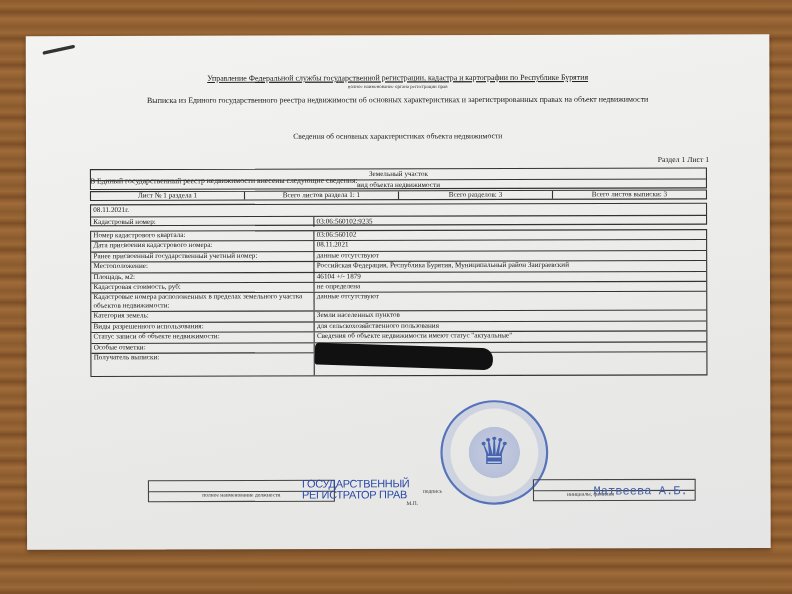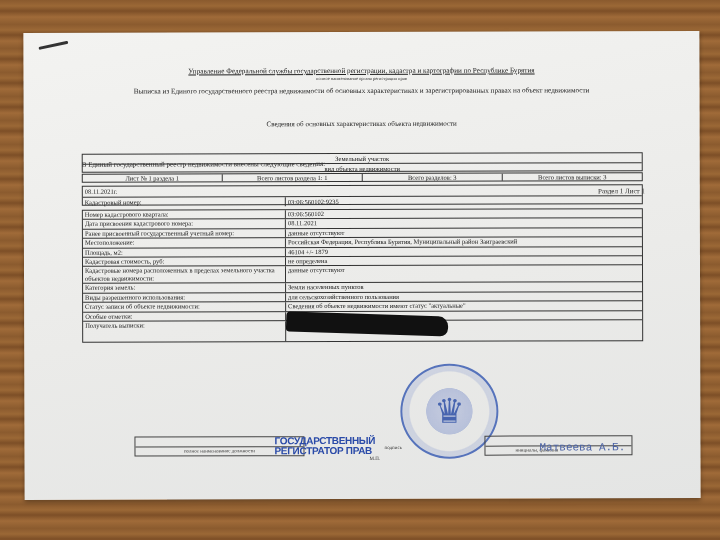--- a/index.html
+++ b/index.html
@@ -13,21 +13,21 @@
       background: linear-gradient(170deg, #f3f3f1 0%, #ebebe9 55%, #e4e5e4 100%);
       box-shadow: 0 2px 4px rgba(0,0,0,0.35);
       transform: rotate(-0.15deg);
     }
     .pen-mark { position:absolute; left:15px; top:11px; width:30px; height:3px; background:#333; transform:rotate(-12deg); border-radius:2px; }
     .org { position:absolute; left:0; width:100%; text-align:center; top:35px; font-size:7.2px; color:#222; text-decoration:underline; }
     .org-caption { position:absolute; left:0; width:100%; text-align:center; top:44px; font-size:4.5px; color:#333; }
     .title { position:absolute; left:0; width:100%; text-align:center; top:55px; font-size:7.2px; color:#222; }
     .section-title { position:absolute; left:0; width:100%; text-align:center; top:88px; font-size:7px; color:#222; }
     .intro { position:absolute; left:58px; top:100px; font-size:7px; color:#222;margin-top:28px; }
-    .sheet-ref { position:absolute; right:55px; top:110px; font-size:7px; color:#222;margin-top:46px; }
+    .sheet-ref { position:absolute; right:55px; top:110px; font-size:7px; color:#222; }
     .box { position:absolute; border:1px solid #333; box-sizing:border-box; font-size:6.5px; color:#222; }
     .head-box { left:58px; top:121px; width:561px; height:19px; }
     .head-box div { height:9px; line-height:9px; text-align:center; }
     .head-box div + div { border-top:1px solid #333; }
     .sheet-row { left:58px; top:141px; width:561px; height:9px; display:flex; }
     .sheet-row div { flex:1; text-align:center; line-height:8px; border-right:1px solid #333; }
     .sheet-row div:last-child { border-right:none; }
     .date-box { left:58px; top:153px; width:561px; height:20px; }
     .date-box .r { height:9.5px; line-height:9px; padding-left:2px; }
     .date-box .r + .r { border-top:1px solid #333; display:flex; padding-left:0; }
@@ -41,21 +41,21 @@
     .redact { position:absolute; left:262px; top:282px; width:162px; height:20px; background:#111; border-radius:4px 10px 8px 3px; transform:rotate(2deg); }
     .stamp { position:absolute; left:376px; top:332px; width:98px; height:95px; border-radius:50%; border:2px solid #3d5fb4; box-sizing:border-box; background: radial-gradient(circle, rgba(70,100,190,0.25) 0%, rgba(70,100,190,0.35) 35%, rgba(255,255,255,0) 36%, rgba(255,255,255,0) 60%, rgba(70,100,190,0.2) 62%, rgba(70,100,190,0.1) 100%); opacity:0.85; }
     .eagle { position:absolute; left:30px; top:24px; width:34px; height:42px; color:#2c4ea6; font-size:34px; line-height:42px; text-align:center; font-family:"DejaVu Sans", sans-serif; }
     .sig-box { position:absolute; top:404px; height:20px; border:1px solid #444; box-sizing:border-box; }
     .sig-left { left:110px; width:170px; }
     .sig-left .line { position:absolute; left:0; right:0; top:9px; border-top:1px solid #444; }
     .sig-left .cap { position:absolute; left:0; right:0; top:11px; text-align:center; font-size:5px; color:#333; }
     .sig-right { left:460px; width:148px; }
     .sig-right .line { position:absolute; left:0; right:0; top:9px; border-top:1px solid #444; }
     .sig-right .cap { position:absolute; left:30px; top:11px; font-size:5px; color:#333; }
-    .registrar { position:absolute; left:250px; top:404px; font-family:"Liberation Sans", sans-serif; font-size:10px; line-height:10px; color:#2a4aa8; font-weight:bold; letter-spacing:-0.3px; }
+    .registrar { position:absolute; left:250px; top:404px; font-family:"Liberation Sans", sans-serif; font-size:10px; line-height:10px; color:#2a4aa8; font-weight:normal; letter-spacing:-0.3px; }
     .sign-cap { position:absolute; left:360px; top:413px; font-size:5px; color:#333; }
     .mp-cap { position:absolute; left:345px; top:424px; font-size:5px; color:#333; }
     .name { position:absolute; left:515px; top:410px; font-family:Liberation Mono, monospace; font-size:11px; color:#4a62a6; }
   </style>
 </head>
 <body>
 
 <div class="paper">
   <div class="pen-mark"></div>
 

